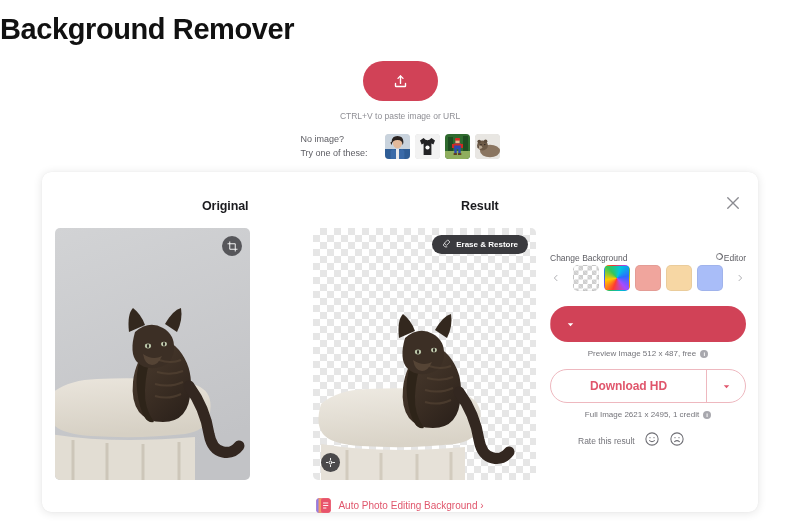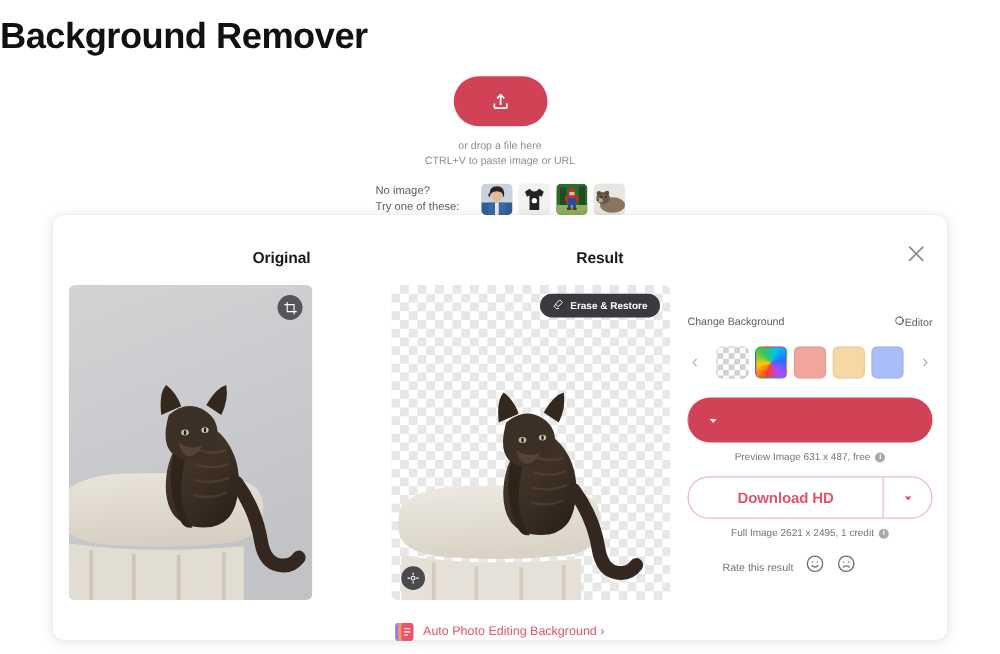--- a/index.html
+++ b/index.html
@@ -169,22 +169,23 @@
 
   
   .controls {
     position: absolute;
     left: 508px; top: 80px;
     width: 196px;
   }
 
   .ctl-head {
     display: flex;
+    align-items: center;
     justify-content: space-between;
-    margin-bottom: 14px;
+    margin-bottom: 2px;
   }
   .ctl-head-label { font-size: 8.5px; color: #5d5d63; }
   .editor-link {
     display: inline-flex; align-items: center; gap: 0;
     font-size: 8.5px; color: #5d5d63; cursor: pointer;
   }
 
   .bg-row {
     display: flex;
     align-items: center;
@@ -311,21 +312,20 @@
       <svg width="15" height="15" viewBox="0 0 24 24" fill="none" stroke="currentColor" stroke-width="2.2" stroke-linecap="round" stroke-linejoin="round">
         <path d="M12 15V3"></path>
           <path d="M8 7l4-4 4 4"></path>
         <path d="M4 15v4a1 1 0 0 0 1 1h14a1 1 0 0 0 1-1v-4"></path>
       </svg>
     </span>
   </button>
 </div>
 
 <div class="drop-hint">
-  <div>or drop a file here</div>
   <div>CTRL+V to paste image or URL</div>
 </div>
 
 <div class="samples-row">
   <div class="samples-label">
     <div>No image?</div>
     <div>Try one of these:</div>
   </div>
   <div class="samples-thumbs">
 
@@ -545,21 +545,21 @@
     <div class="btn-split primary">
       <span class="divider"></span>
       <span class="btn-caret">
         <svg width="11" height="11" viewBox="0 0 24 24" fill="currentColor">
             <path d="M6 9l6 7 6-7z"></path>
           </svg>
       </span>
     </div>
 
     <div class="meta-line">
-      <span>Preview Image 631 x 487, free</span>
+      <span>Preview Image 512 x 487, free</span>
       <span class="info-dot">i</span>
     </div>
 
     <div class="btn-split outline">
       <span class="btn-main">Download HD</span>
       <span class="divider"></span>
       <span class="btn-caret">
         <svg width="11" height="11" viewBox="0 0 24 24" fill="currentColor">
             <path d="M6 9l6 7 6-7z"></path>
           </svg>

